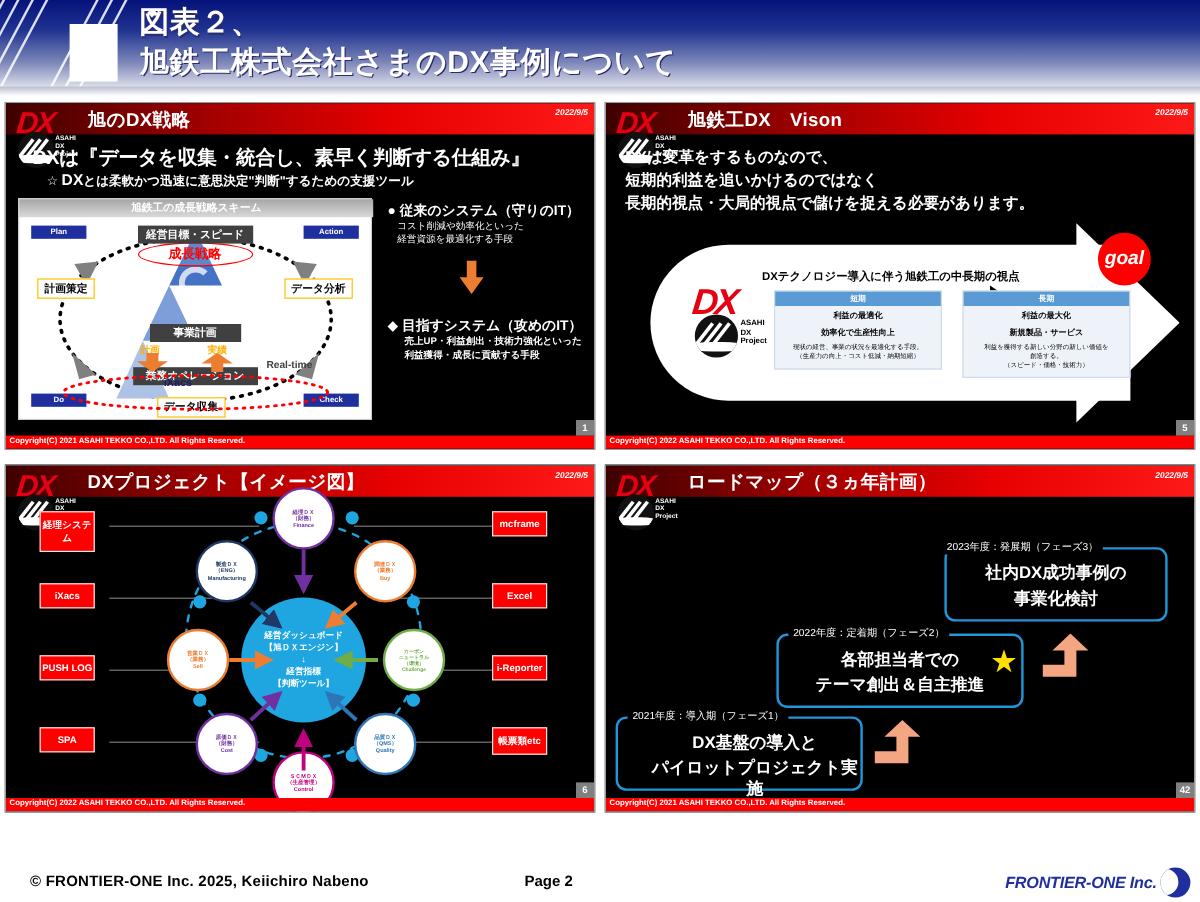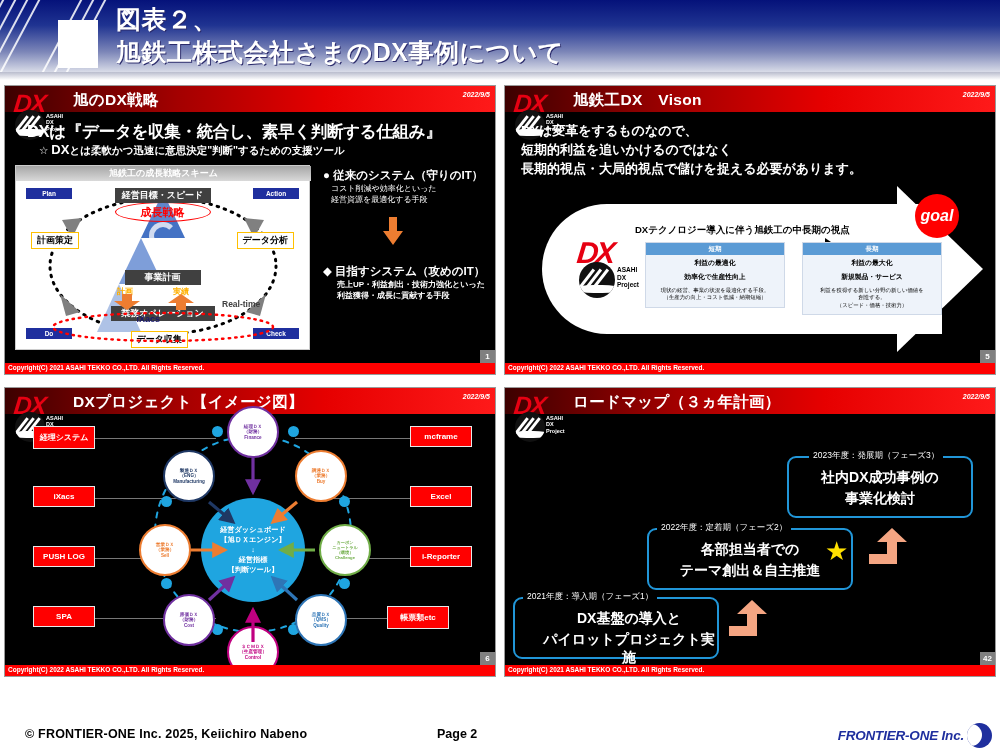--- a/index.html
+++ b/index.html
@@ -141,21 +141,21 @@
 
   
   .node { position:absolute; border-radius:50%; background:#ffffff; text-align:center;
      display:flex; flex-direction:column; justify-content:center; align-items:center;
      font-size:4.6px; font-weight:bold; line-height:5.6px; }
   .hubcircle { position:absolute; left:196px; top:110px; width:104px; height:104px;
      border-radius:50%; background:#1fa5e0; color:#ffffff; display:flex; flex-direction:column;
      justify-content:center; align-items:center; font-size:7.2px; font-weight:bold;
      line-height:10px; }
   .redtag { position:absolute; background:#ff0000; border:1.5px solid #e8e8e8; color:#ffffff;
-     font-size:8px; font-weight:bold; text-align:center; width:62px; padding:5px 0; }
+     font-size:8px; font-weight:bold; text-align:center; width:46px; padding:5px 0; }
   .conn { position:absolute; height:1px; background:#777777; }
   .dotnode { position:absolute; width:11px; height:11px; border-radius:50%; background:#1fa5e0; }
 
   
   .rmbox { position:absolute; border:2px solid #2196d8; border-radius:9px;
      background:#000000; color:#ffffff; text-align:center; font-weight:bold; }
   .rmlabel { position:absolute; color:#ffffff; font-size:8.5px; background:#000000;
      padding:0 4px; white-space:nowrap; }
   .star { position:absolute; color:#ffe000; font-size:26px; line-height:26px; }
 
@@ -494,21 +494,21 @@
     </svg>
 
     <div class="redtag" style="left:28px; top:38px;">経理システム</div>
     <div class="redtag" style="left:28px; top:98px;">iXacs</div>
     <div class="redtag" style="left:28px; top:158px;">PUSH LOG</div>
     <div class="redtag" style="left:28px; top:218px;">SPA</div>
 
     <div class="redtag" style="left:405px; top:38px;">mcframe</div>
     <div class="redtag" style="left:405px; top:98px;">Excel</div>
     <div class="redtag" style="left:405px; top:158px;">i-Reporter</div>
-    <div class="redtag" style="left:382px; top:218px;text-align:center;">帳票類etc</div>
+    <div class="redtag" style="left:405px; top:218px;text-align:center;">帳票類etc</div>
 
     <div class="copybar">
       <span>Copyright(C) 2022 ASAHI TEKKO CO.,LTD. All Rights Reserved.</span>
     </div>
     <div class="pgnum">6</div>
   </div>
 
   <div class="slide s-br">
     <div class="sl-head"></div>
     <div class="dxlogo">
@@ -525,21 +525,21 @@
         <div>Project</div>
       </div>
     </div>
     <div class="sl-title" style="top:4px;">ロードマップ（３ヵ年計画）</div>
     <div class="sl-date">2022/9/5</div>
 
     <div class="rmbox" style="left:282px; top:68px; width:186px; height:62px;">
       <div style="font-size:14px; margin-top:11px;">社内DX成功事例の</div>
       <div style="font-size:14px; margin-top:3px;">事業化検討</div>
     </div>
-    <div class="rmlabel" style="left:304px; top:62px;">2023年度：発展期（フェーズ3）</div>
+    <div class="rmlabel" style="left:280px; top:62px;">2023年度：発展期（フェーズ3）</div>
 
     <div class="rmbox" style="left:142px; top:140px; width:206px; height:62px;">
       <div style="font-size:14px; margin-top:11px;text-align:center;">各部担当者での</div>
       <div style="font-size:14px; margin-top:3px;">テーマ創出＆自主推進</div>
     </div>
     <div class="rmlabel" style="left:152px; top:134px;">2022年度：定着期（フェーズ2）</div>
     <div class="star" style="left:320px; top:150px;">★</div>
 
     <div class="rmbox" style="left:8px; top:209px; width:206px; height:62px;padding-left:26px;">
       <div style="font-size:14px; margin-top:11px;">DX基盤の導入と</div>

